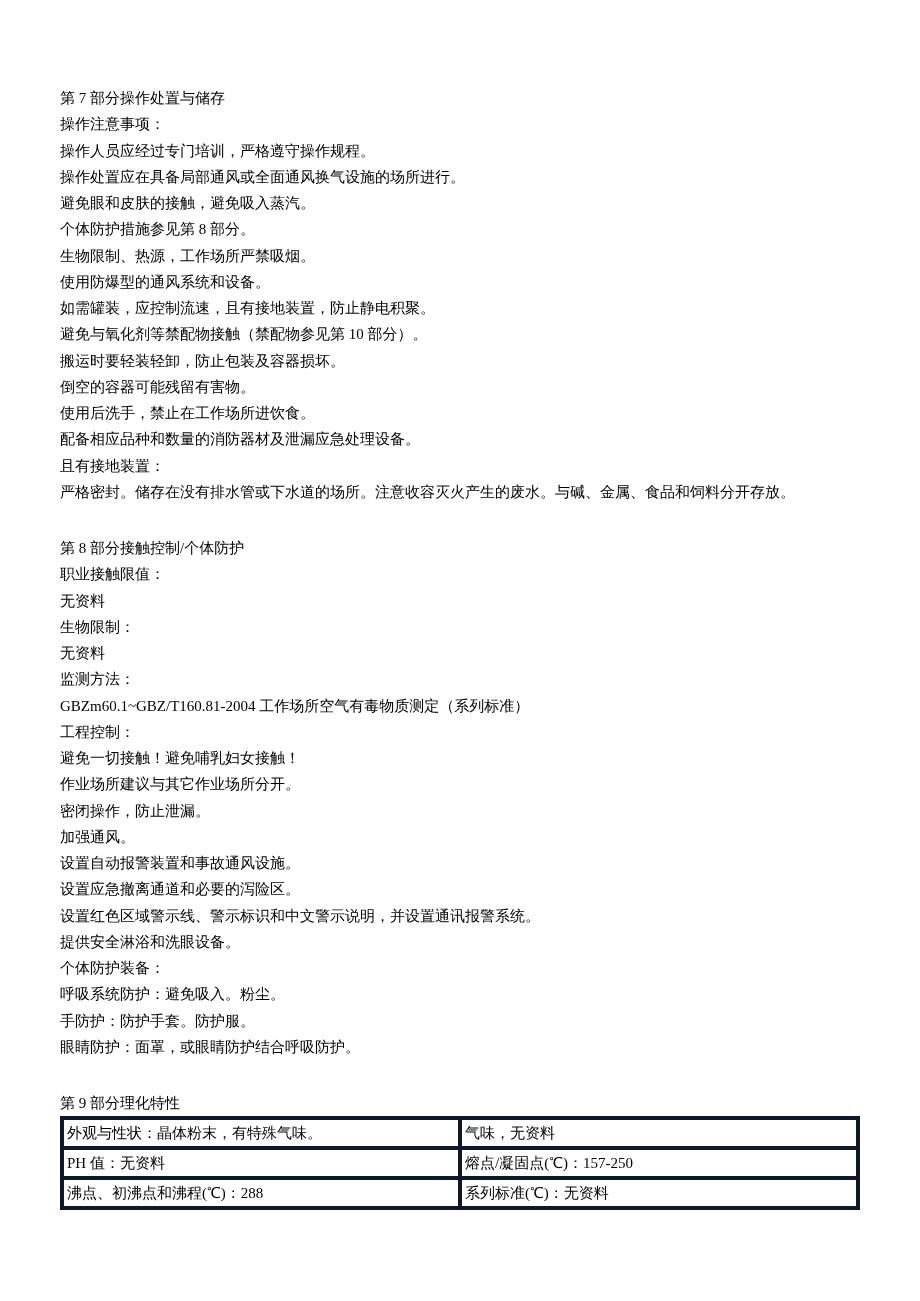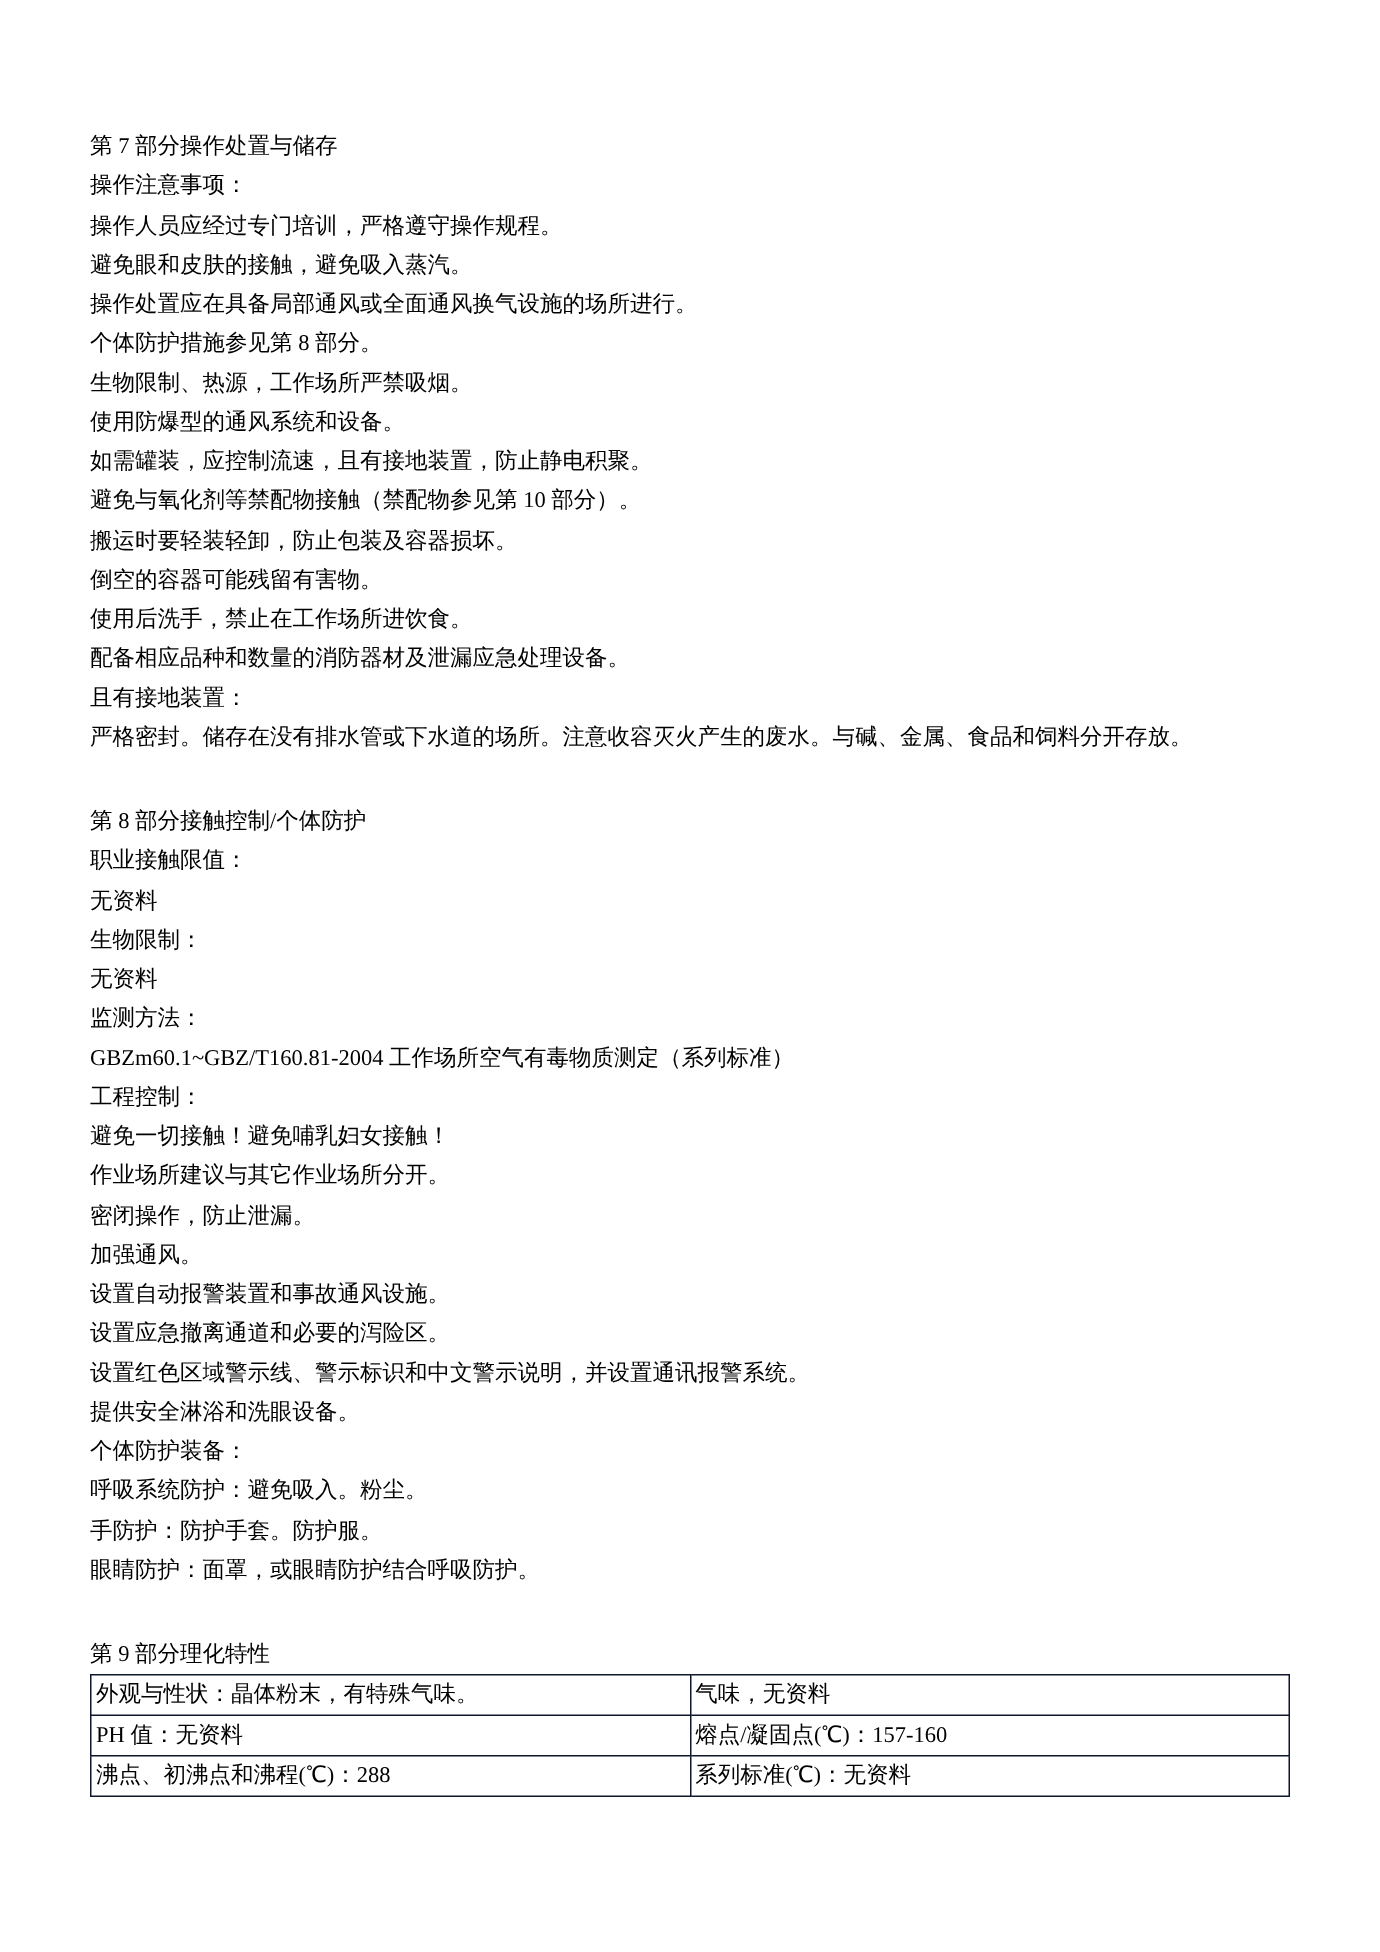--- a/index.html
+++ b/index.html
@@ -22,42 +22,42 @@
     }
     .para {
       margin: 0;
     }
     table {
       border-collapse: collapse;
       width: 100%;
       table-layout: fixed;
     }
     td {
-      border: 1px solid #0f172a;
+      border: 4px solid #0f172a;
       padding: 1px 3px;
       vertical-align: top;
       line-height: 1.6;
       font-family: Liberation Serif, serif;
     }
     .s9-title {
       text-align: left;
       margin-top: 20px;
       margin-bottom: 0;
     }
   </style>
 </head>
 <body>
 
 <div class="section-block">
   <p class="para section-title">第 7 部分操作处置与储存</p>
   <div>
     <p class="para">操作注意事项：</p>
     <p class="para">操作人员应经过专门培训，严格遵守操作规程。</p>
+    <p class="para">操作处置应在具备局部通风或全面通风换气设施的场所进行。</p>
     <p class="para">避免眼和皮肤的接触，避免吸入蒸汽。</p>
-    <p class="para">操作处置应在具备局部通风或全面通风换气设施的场所进行。</p>
     <p class="para">个体防护措施参见第 8 部分。</p>
     <p class="para">生物限制、热源，工作场所严禁吸烟。</p>
     <p class="para">使用防爆型的通风系统和设备。</p>
     <p class="para">如需罐装，应控制流速，且有接地装置，防止静电积聚。</p>
     <p class="para">避免与氧化剂等禁配物接触（禁配物参见第 10 部分）。</p>
     <p class="para">搬运时要轻装轻卸，防止包装及容器损坏。</p>
     <p class="para">倒空的容器可能残留有害物。</p>
     <p class="para">使用后洗手，禁止在工作场所进饮食。</p>
     <p class="para">配备相应品种和数量的消防器材及泄漏应急处理设备。</p>
     <p class="para">且有接地装置：</p>
@@ -93,21 +93,21 @@
 <div>
   <p class="para s9-title">第 9 部分理化特性</p>
   <table>
     <tbody>
         <tr>
       <td>外观与性状：晶体粉末，有特殊气味。</td>
       <td>气味，无资料</td>
     </tr>
     <tr>
       <td>PH 值：无资料</td>
-      <td>熔点/凝固点(℃)：157-160</td>
+      <td>熔点/凝固点(℃)：157-250</td>
     </tr>
     <tr>
       <td>沸点、初沸点和沸程(℃)：288</td>
       <td>系列标准(℃)：无资料</td>
     </tr>
   </tbody>
     </table>
 </div>
 
 </body></html>

